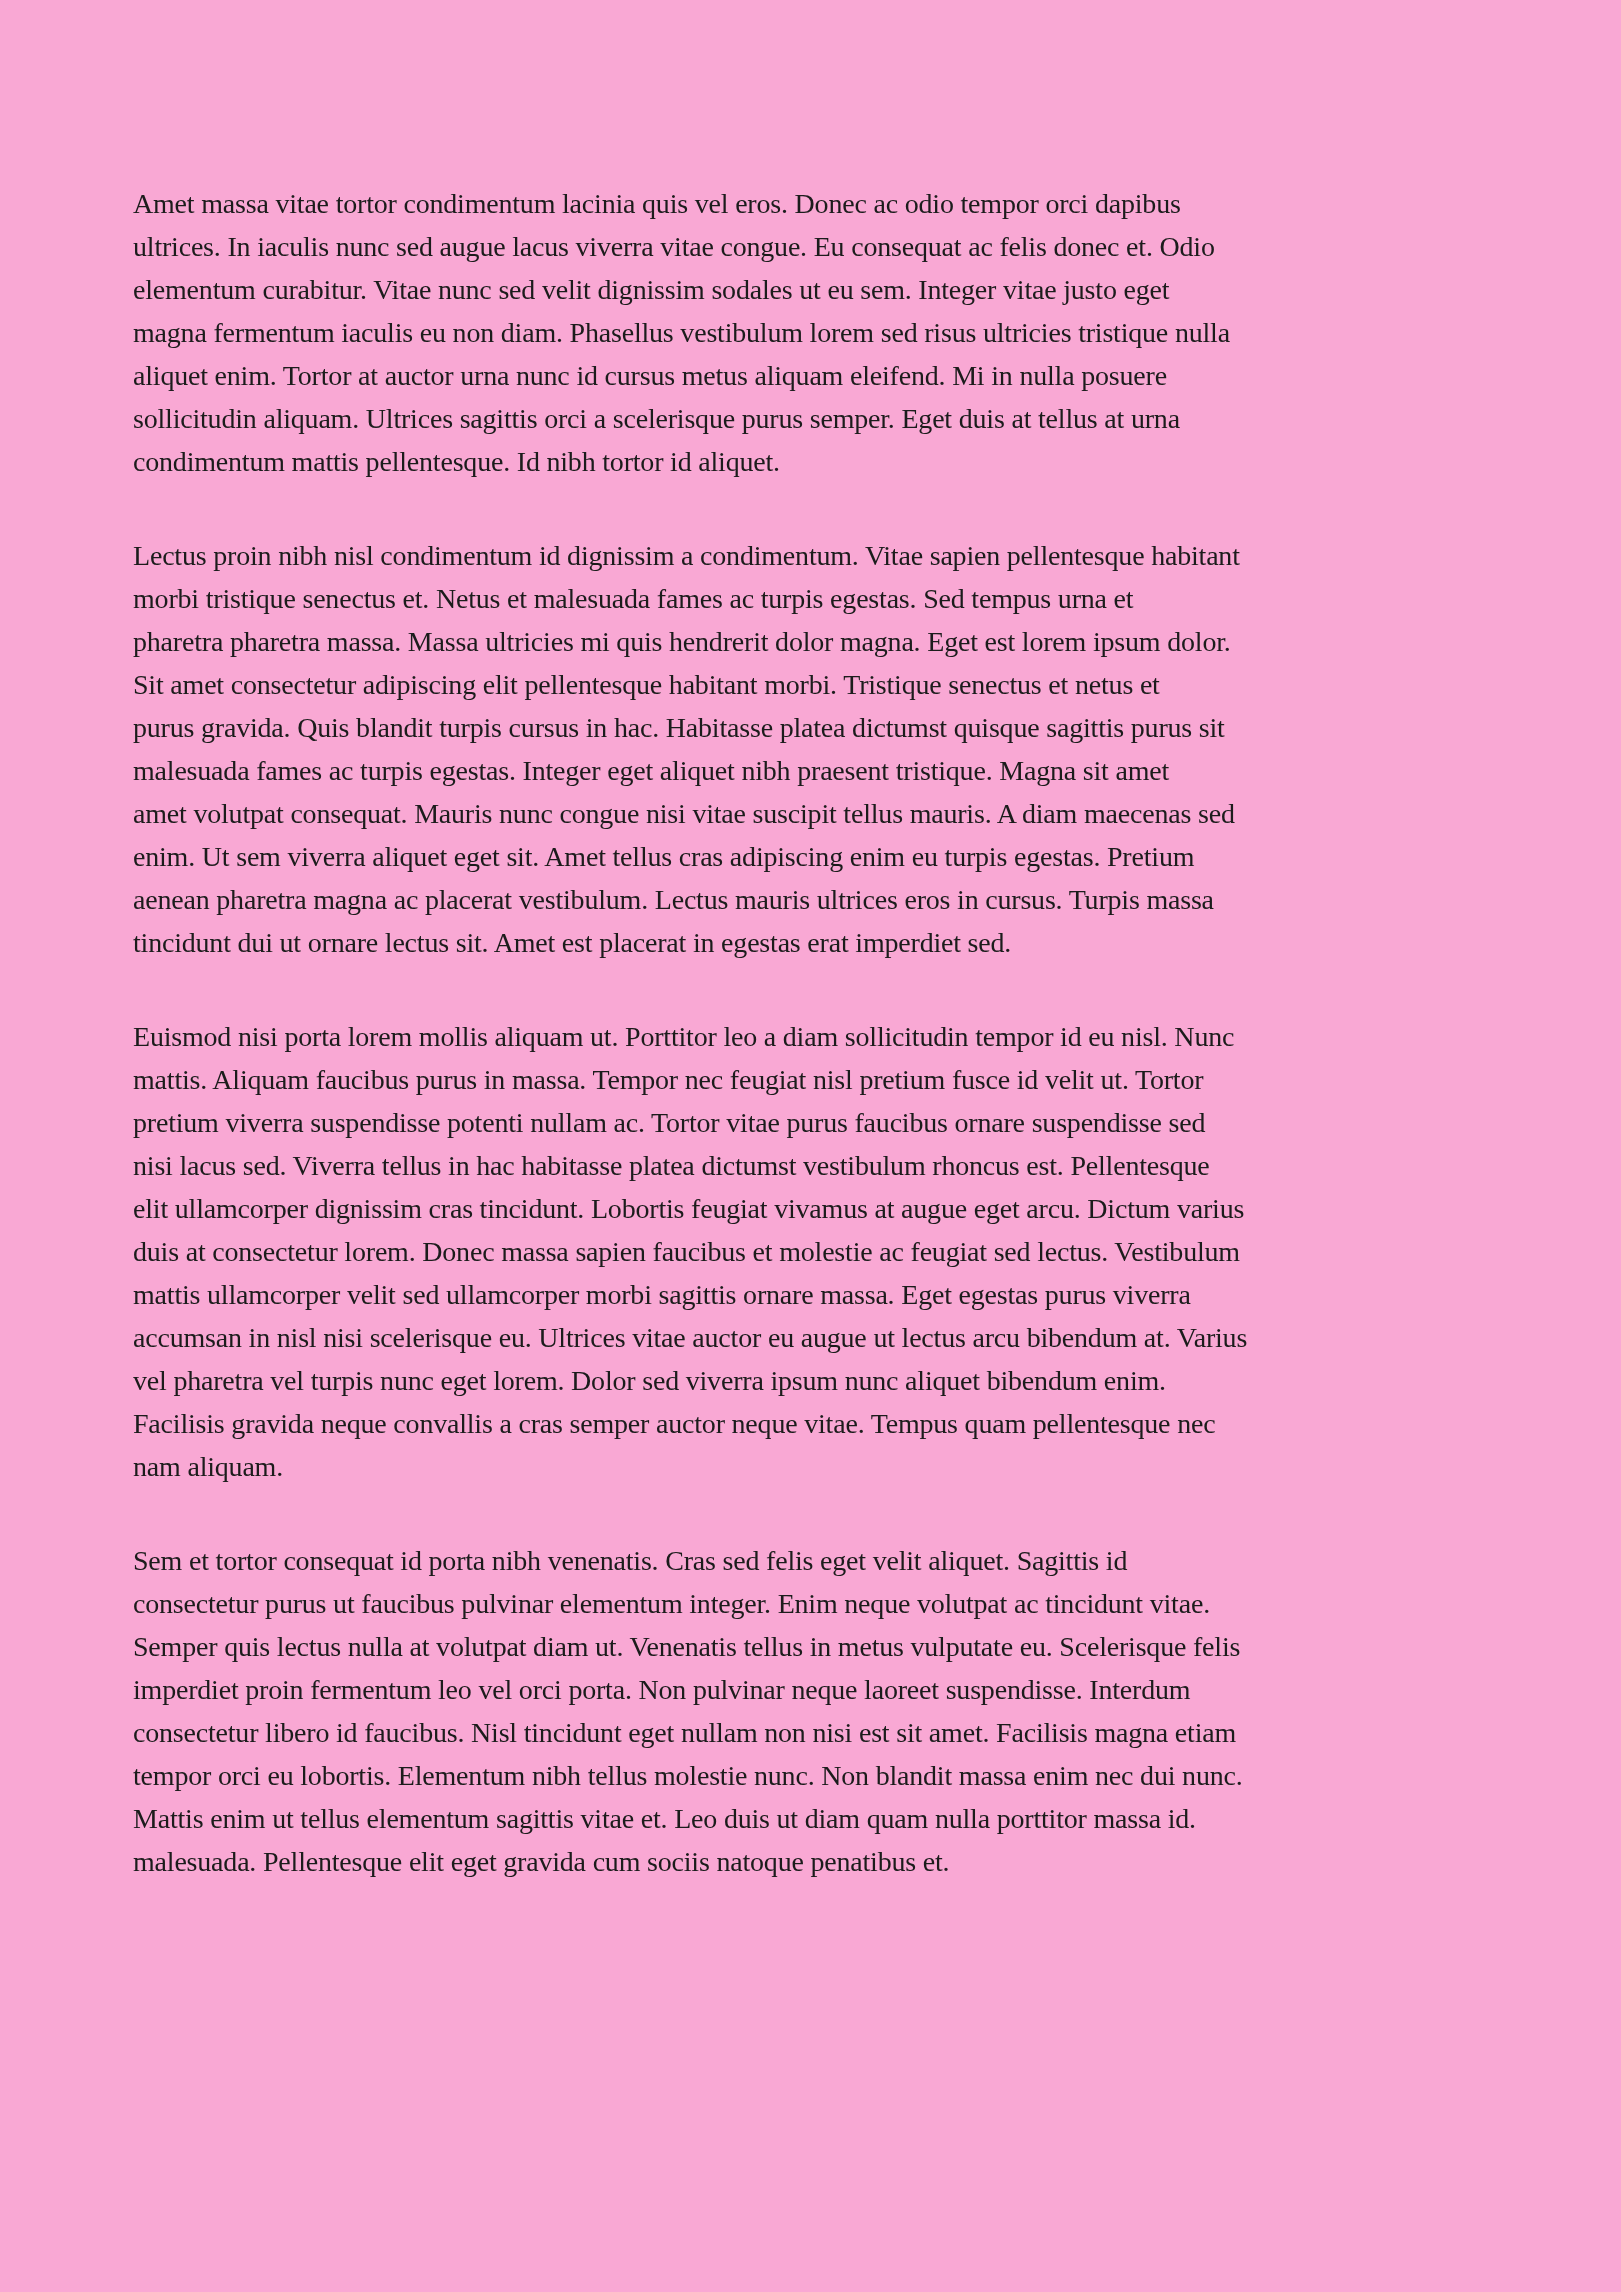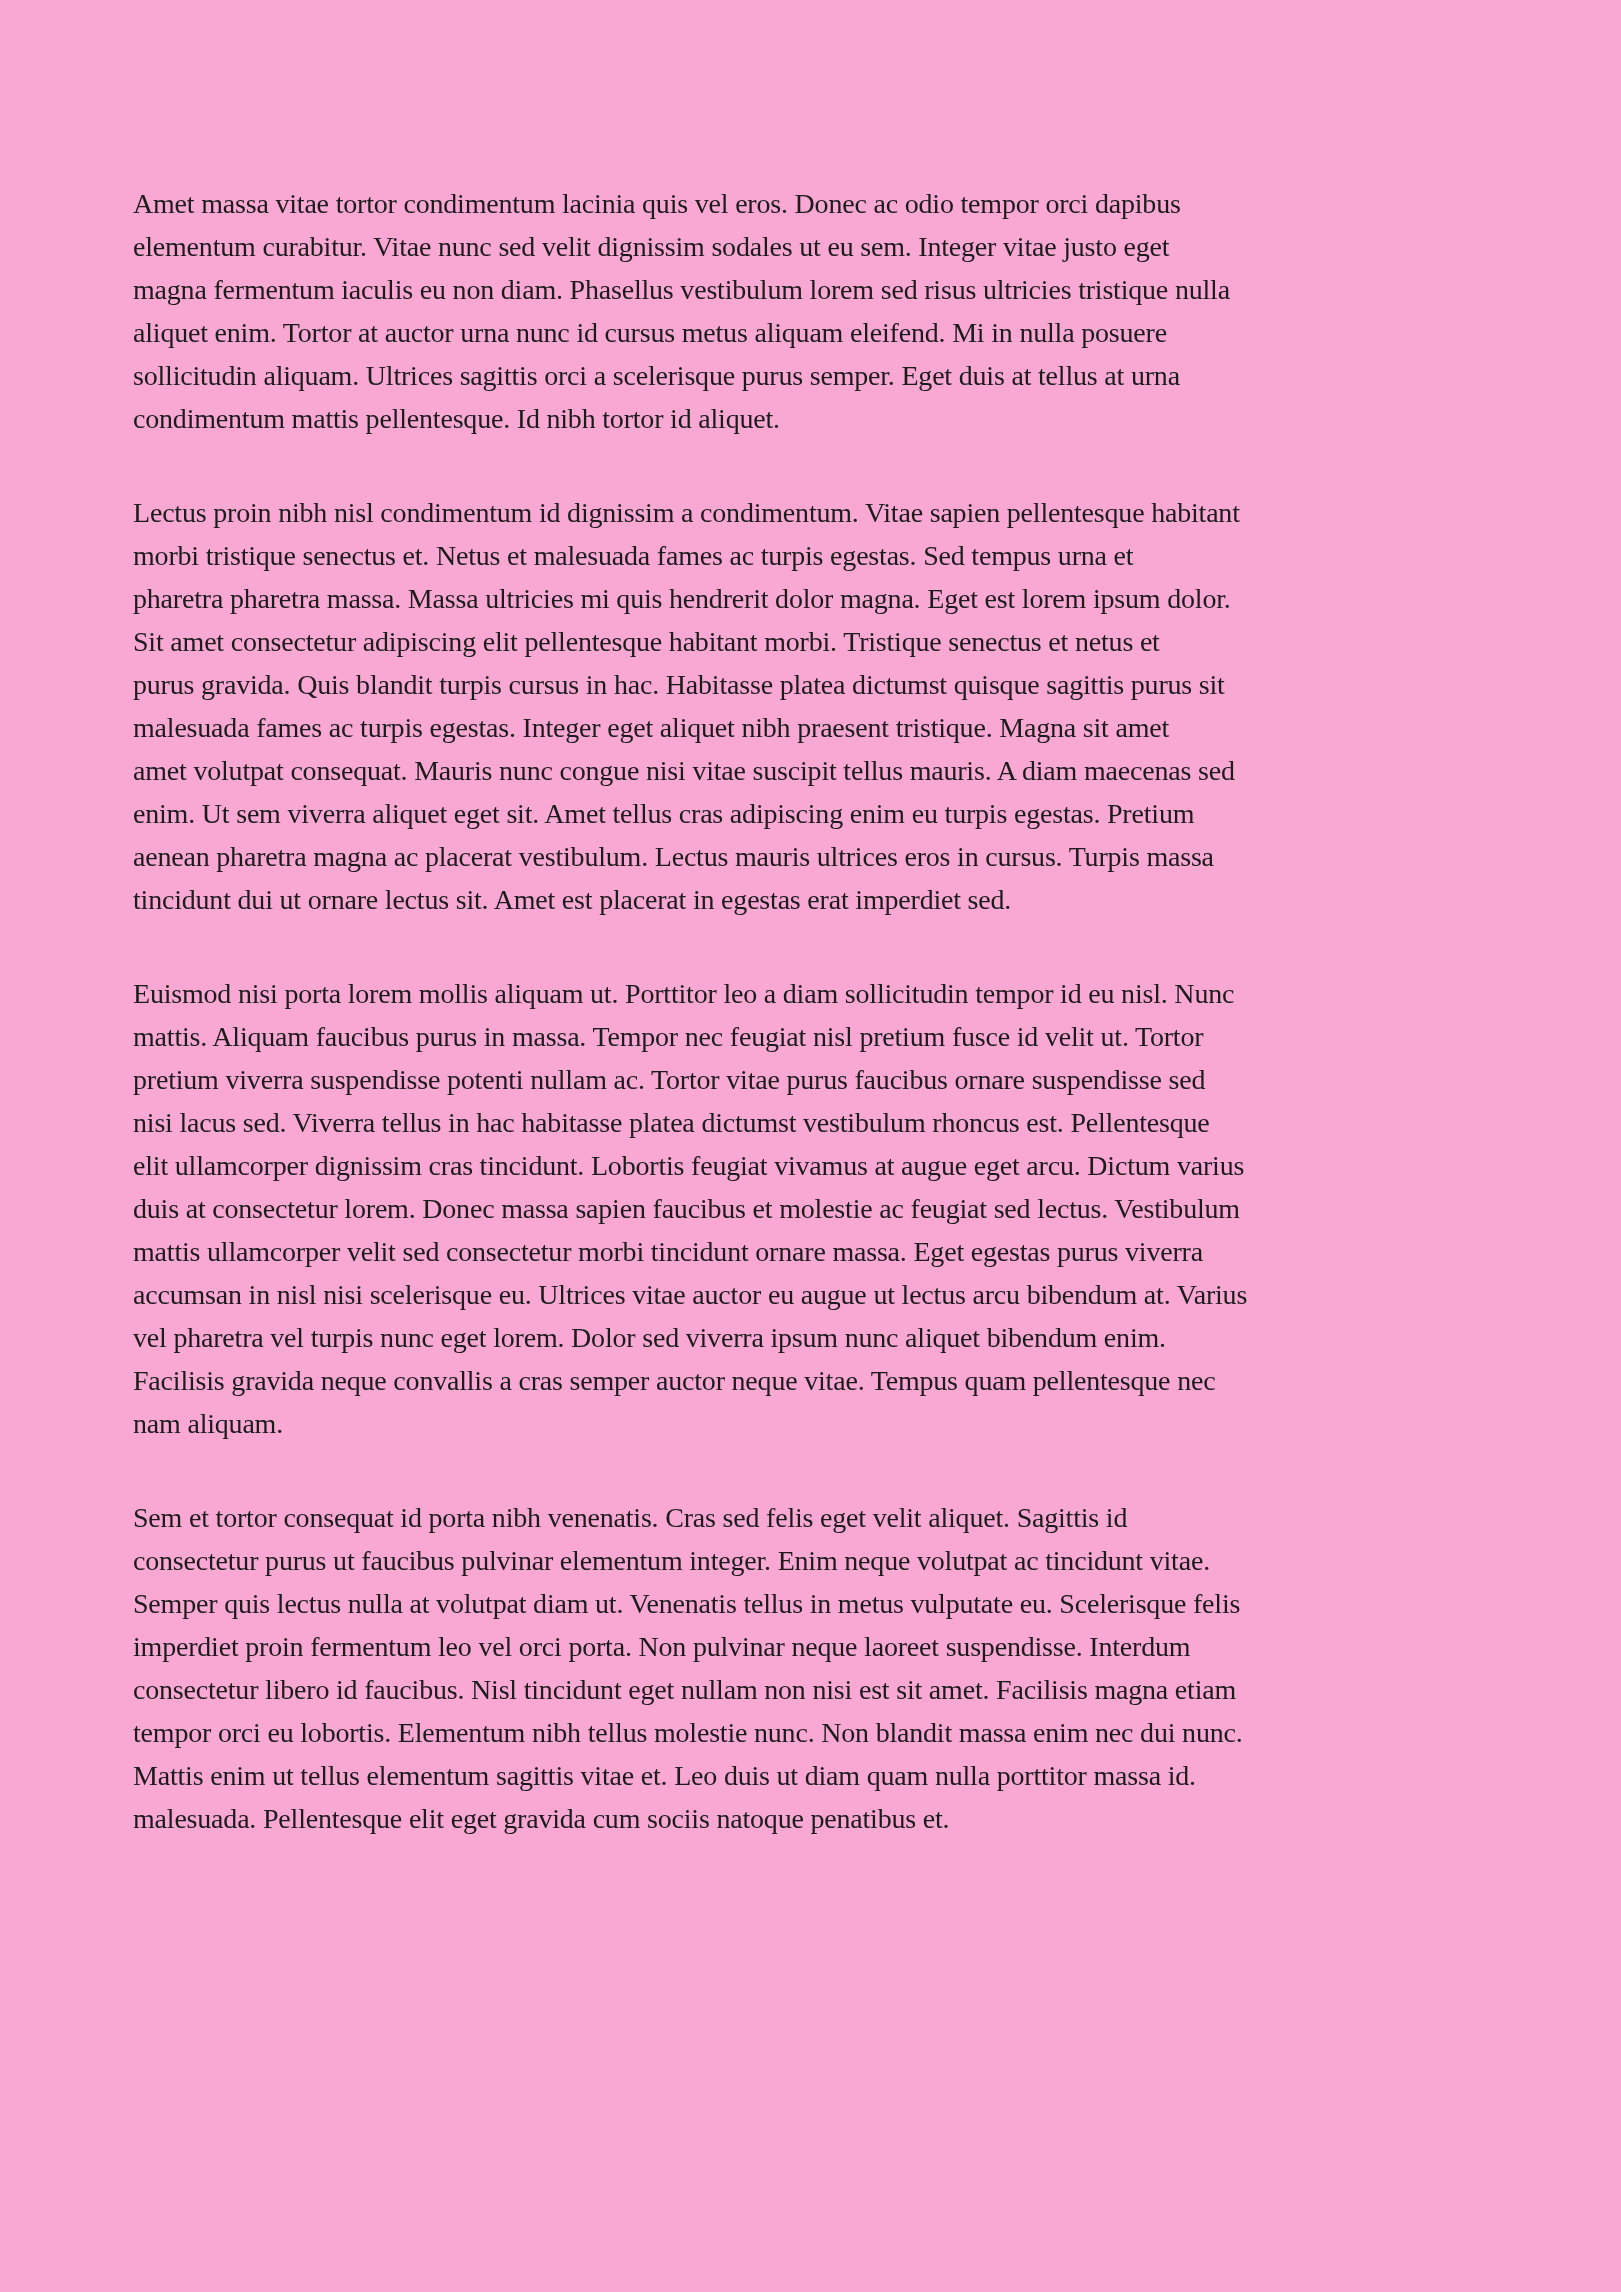--- a/index.html
+++ b/index.html
@@ -32,20 +32,21 @@
     white-space: nowrap;
   }
 </style>
 </head>
 <body>
 
 <div class="page">
   <div class="text-block">
       <div class="para">
         <div class="line">Amet massa vitae tortor condimentum lacinia quis vel eros. Donec ac odio tempor orci dapibus</div>
+        <div class="line">ultrices. In iaculis nunc sed augue lacus viverra vitae congue. Eu consequat ac felis donec et. Odio</div>
         <div class="line">elementum curabitur. Vitae nunc sed velit dignissim sodales ut eu sem. Integer vitae justo eget</div>
         <div class="line">magna fermentum iaculis eu non diam. Phasellus vestibulum lorem sed risus ultricies tristique nulla</div>
         <div class="line">aliquet enim. Tortor at auctor urna nunc id cursus metus aliquam eleifend. Mi in nulla posuere</div>
         <div class="line">sollicitudin aliquam. Ultrices sagittis orci a scelerisque purus semper. Eget duis at tellus at urna</div>
         <div class="line">condimentum mattis pellentesque. Id nibh tortor id aliquet.</div>
       </div>
       <div class="para">
         <div class="line">Lectus proin nibh nisl condimentum id dignissim a condimentum. Vitae sapien pellentesque habitant</div>
         <div class="line">morbi tristique senectus et. Netus et malesuada fames ac turpis egestas. Sed tempus urna et</div>
         <div class="line">pharetra pharetra massa. Massa ultricies mi quis hendrerit dolor magna. Eget est lorem ipsum dolor.</div>
@@ -57,21 +58,21 @@
         <div class="line">aenean pharetra magna ac placerat vestibulum. Lectus mauris ultrices eros in cursus. Turpis massa</div>
         <div class="line">tincidunt dui ut ornare lectus sit. Amet est placerat in egestas erat imperdiet sed.</div>
       </div>
       <div class="para">
         <div class="line">Euismod nisi porta lorem mollis aliquam ut. Porttitor leo a diam sollicitudin tempor id eu nisl. Nunc</div>
         <div class="line">mattis. Aliquam faucibus purus in massa. Tempor nec feugiat nisl pretium fusce id velit ut. Tortor</div>
         <div class="line">pretium viverra suspendisse potenti nullam ac. Tortor vitae purus faucibus ornare suspendisse sed</div>
         <div class="line">nisi lacus sed. Viverra tellus in hac habitasse platea dictumst vestibulum rhoncus est. Pellentesque</div>
         <div class="line">elit ullamcorper dignissim cras tincidunt. Lobortis feugiat vivamus at augue eget arcu. Dictum varius</div>
         <div class="line">duis at consectetur lorem. Donec massa sapien faucibus et molestie ac feugiat sed lectus. Vestibulum</div>
-        <div class="line">mattis ullamcorper velit sed consectetur morbi tincidunt ornare massa. Eget egestas purus viverra</div>
+        <div class="line">mattis ullamcorper velit sed ullamcorper morbi sagittis ornare massa. Eget egestas purus viverra</div>
         <div class="line">accumsan in nisl nisi scelerisque eu. Ultrices vitae auctor eu augue ut lectus arcu bibendum at. Varius</div>
         <div class="line">vel pharetra vel turpis nunc eget lorem. Dolor sed viverra ipsum nunc aliquet bibendum enim.</div>
         <div class="line">Facilisis gravida neque convallis a cras semper auctor neque vitae. Tempus quam pellentesque nec</div>
         <div class="line">nam aliquam.</div>
       </div>
       <div class="para">
         <div class="line">Sem et tortor consequat id porta nibh venenatis. Cras sed felis eget velit aliquet. Sagittis id</div>
         <div class="line">consectetur purus ut faucibus pulvinar elementum integer. Enim neque volutpat ac tincidunt vitae.</div>
         <div class="line">Semper quis lectus nulla at volutpat diam ut. Venenatis tellus in metus vulputate eu. Scelerisque felis</div>
         <div class="line">imperdiet proin fermentum leo vel orci porta. Non pulvinar neque laoreet suspendisse. Interdum</div>

